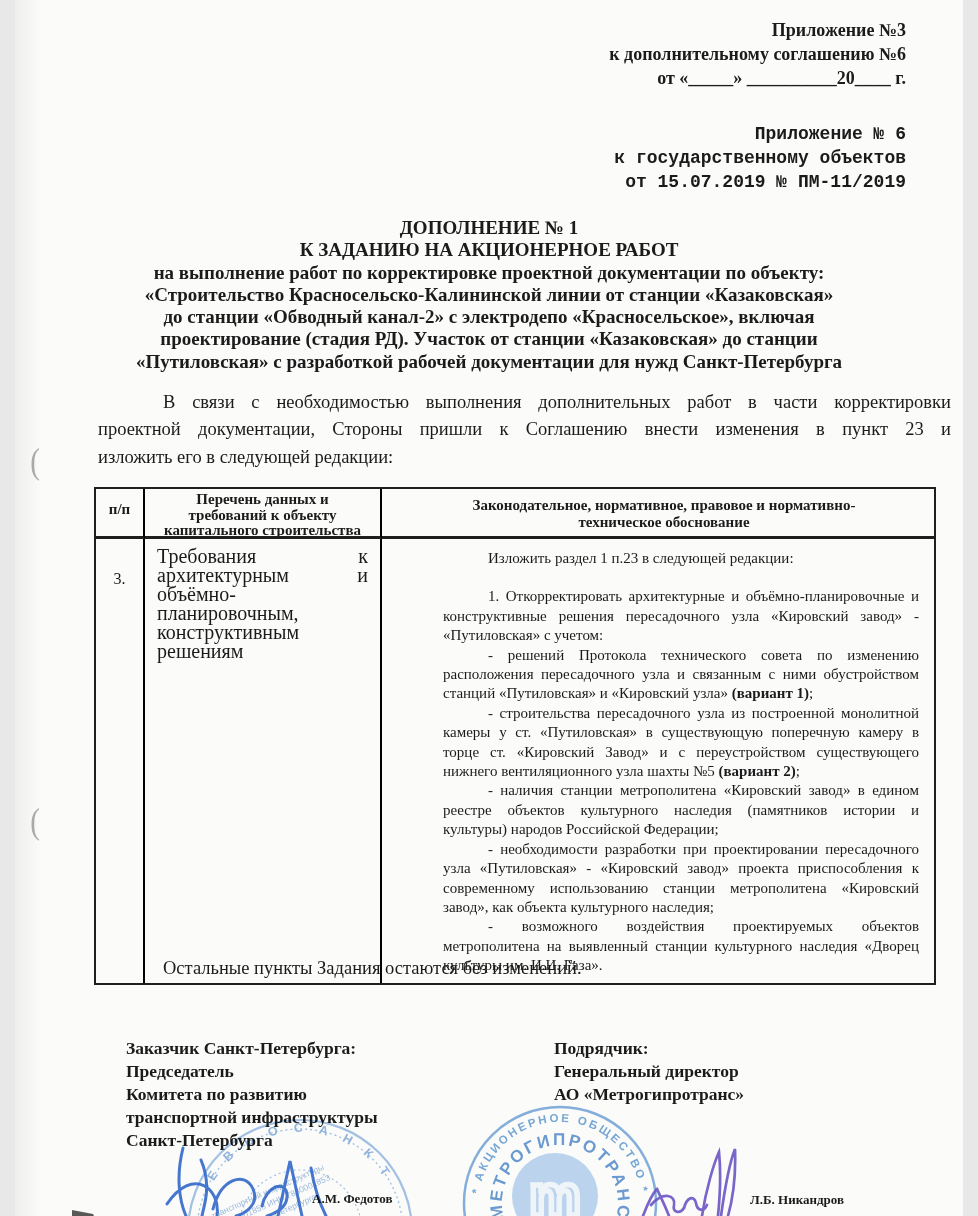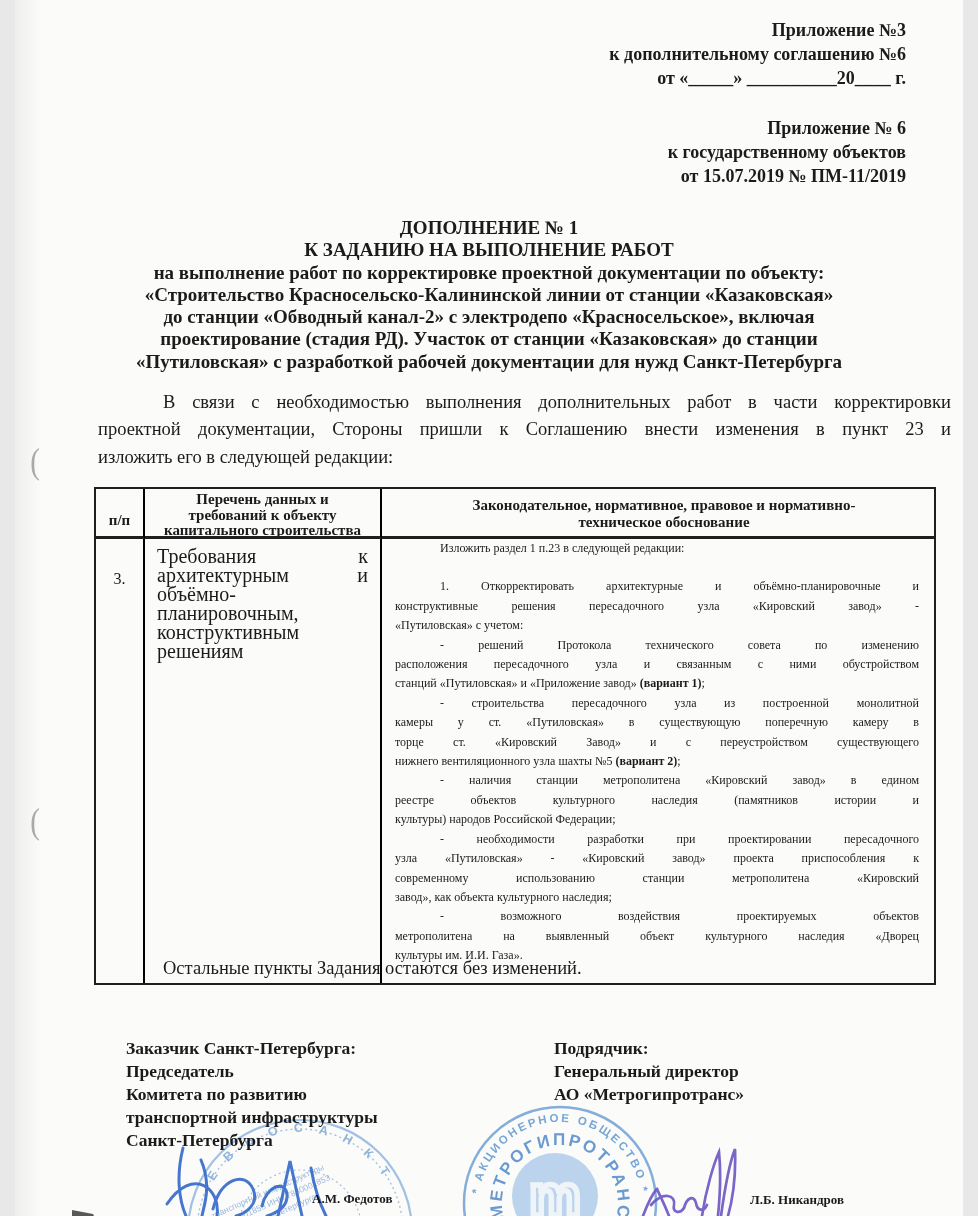--- a/index.html
+++ b/index.html
@@ -5,44 +5,44 @@
   html,body{margin:0;padding:0;background:#e8e8e8;}
   .page{
     position:relative;width:948px;height:1216px;margin:0 auto;
     background:#fbfbfa;overflow:hidden;color:#1b1b1b;
     font-family:"Liberation Serif","DejaVu Serif",serif;
   }
   .edge-shade{position:absolute;left:0;top:0;width:26px;height:100%;
     background:linear-gradient(90deg,rgba(0,0,0,.05),rgba(0,0,0,0));}
   .annex{position:absolute;right:57px;text-align:right;font-weight:bold;
     font-size:18px;line-height:24px;white-space:nowrap;}
-  .annex1{top:18px;} .annex2{top:116px;}
+  .annex1{top:18px;} .annex2{top:122px;font-family:Liberation Mono, monospace;}
   .title{position:absolute;left:45px;right:45px;top:196px;text-align:center;
     font-weight:bold;font-size:19px;line-height:22.3px;margin-top:21px;}
   .intro{position:absolute;left:83px;width:853px;top:389px;
     font-size:18.5px;line-height:27.4px;}
   .jl{text-align:justify;text-align-last:justify;}
   .ind{text-indent:65px;}
   .paren{position:absolute;left:14px;color:#a9a9a9;font-size:36px;
     font-weight:400;transform:scaleX(.8);}
   .paren1{top:440px;} .paren2{top:800px;}
 
   .doc-table{position:absolute;left:79px;top:487px;width:842px;height:498px;
     display:grid;grid-template-columns:49px 237px 1fr;grid-template-rows:50px 1fr;
     border:2.5px solid #1f1f1f;box-sizing:border-box;}
   .cell{box-sizing:border-box;overflow:hidden;}
   .rb{border-right:2px solid #000000;}
   .bb{border-bottom:3px solid #1f1f1f;}
   .h-num{display:flex;align-items:flex-end;justify-content:center;
-    font-weight:bold;font-size:15px;padding-bottom:7px;}
+    font-weight:bold;font-size:15px;padding-bottom:18px;}
   .h-req{text-align:center;font-weight:bold;font-size:15px;line-height:15.5px;padding-top:3px;}
   .h-basis{text-align:center;font-weight:bold;font-size:15px;line-height:17px;padding-top:8px;padding-left:12px;}
   .b-num{text-align:center;font-size:16px;padding-top:31px;}
   .b-req{font-size:20px;line-height:19px;padding:8px 12px 0 12px;}
-  .b-basis{font-size:12px;line-height:19.4px;padding:0 15px 0 13px;}
+  .b-basis{font-size:15px;line-height:19.4px;padding:10px 15px 0 13px;margin-left:48px;}
   .b-basis .ind2{text-indent:45px;}
   .gapline{height:19px;}
   b{font-weight:bold;}
 
   .closing{position:absolute;left:83px;width:853px;top:958px;font-size:18.5px;}
   .sig-block{position:absolute;top:1037px;font-weight:bold;font-size:17.5px;line-height:23px;}
   .sig-customer{left:111px;} .sig-contractor{left:539px;}
   .sig-name{position:absolute;font-weight:bold;font-size:13px;white-space:nowrap;}
   .name-fedotov{left:297px;top:1191px;}
   .name-nikandrov{left:735px;top:1192px;}
@@ -61,21 +61,21 @@
     <div>от «_____» __________20____ г.</div>
   </div>
   <div class="annex annex2">
     <div>Приложение № 6</div>
     <div>к государственному объектов</div>
     <div>от 15.07.2019 № ПМ-11/2019</div>
   </div>
 
   <div class="title">
     <div>ДОПОЛНЕНИЕ № 1</div>
-    <div>К ЗАДАНИЮ НА ВЫПОЛНЕНИЕ РАБОТ</div>
+    <div>К ЗАДАНИЮ НА АКЦИОНЕРНОЕ РАБОТ</div>
     <div>на выполнение работ по корректировке проектной документации по объекту:</div>
     <div>«Строительство Красносельско-Калининской линии от станции «Казаковская»</div>
     <div>до станции «Обводный канал-2» с электродепо «Красносельское», включая</div>
     <div>проектирование (стадия РД). Участок от станции «Казаковская» до станции</div>
     <div>«Путиловская» с разработкой рабочей документации для нужд Санкт-Петербурга</div>
   </div>
 
   <div class="intro">
     <div class="jl ind">В связи с необходимостью выполнения дополнительных работ в части корректировки</div>
     <div class="jl">проектной документации, Стороны пришли к Соглашению внести изменения в пункт 23 и</div>
@@ -107,34 +107,34 @@
     </div>
 
     <div class="cell b-basis">
       <div class="ind2">Изложить раздел 1 п.23 в следующей редакции:</div>
       <div class="gapline"></div>
       <div class="jl ind2">1. Откорректировать архитектурные и объёмно-планировочные и</div>
       <div class="jl">конструктивные решения пересадочного узла «Кировский завод» -</div>
       <div>«Путиловская» с учетом:</div>
       <div class="jl ind2">- решений Протокола технического совета по изменению</div>
       <div class="jl">расположения пересадочного узла и связанным с ними обустройством</div>
-      <div><span>станций «Путиловская» и «Приложение завод» </span><b>(вариант 1)</b><span>;</span></div>
+      <div><span>станций «Путиловская» и «Кировский узла» </span><b>(вариант 1)</b><span>;</span></div>
       <div class="jl ind2">- строительства пересадочного узла из построенной монолитной</div>
       <div class="jl">камеры у ст. «Путиловская» в существующую поперечную камеру в</div>
       <div class="jl">торце ст. «Кировский Завод» и с переустройством существующего</div>
       <div><span>нижнего вентиляционного узла шахты №5 </span><b>(вариант 2)</b><span>;</span></div>
       <div class="jl ind2">- наличия станции метрополитена «Кировский завод» в едином</div>
       <div class="jl">реестре объектов культурного наследия (памятников истории и</div>
       <div>культуры) народов Российской Федерации;</div>
       <div class="jl ind2">- необходимости разработки при проектировании пересадочного</div>
       <div class="jl">узла «Путиловская» - «Кировский завод» проекта приспособления к</div>
       <div class="jl">современному использованию станции метрополитена «Кировский</div>
       <div>завод», как объекта культурного наследия;</div>
       <div class="jl ind2">- возможного воздействия проектируемых объектов</div>
-      <div class="jl">метрополитена на выявленный объект культурного наследия «Дворец</div>
+      <div class="jl">метрополитена на выявленный станции культурного наследия «Дворец</div>
       <div>культуры им. И.И. Газа».</div>
     </div>
   </div>
 
   <div class="closing">
     <div class="ind">Остальные пункты Задания остаются без изменений.</div>
   </div>
 
   <div class="sig-block sig-customer">
     <div>Заказчик Санкт-Петербурга:</div>

